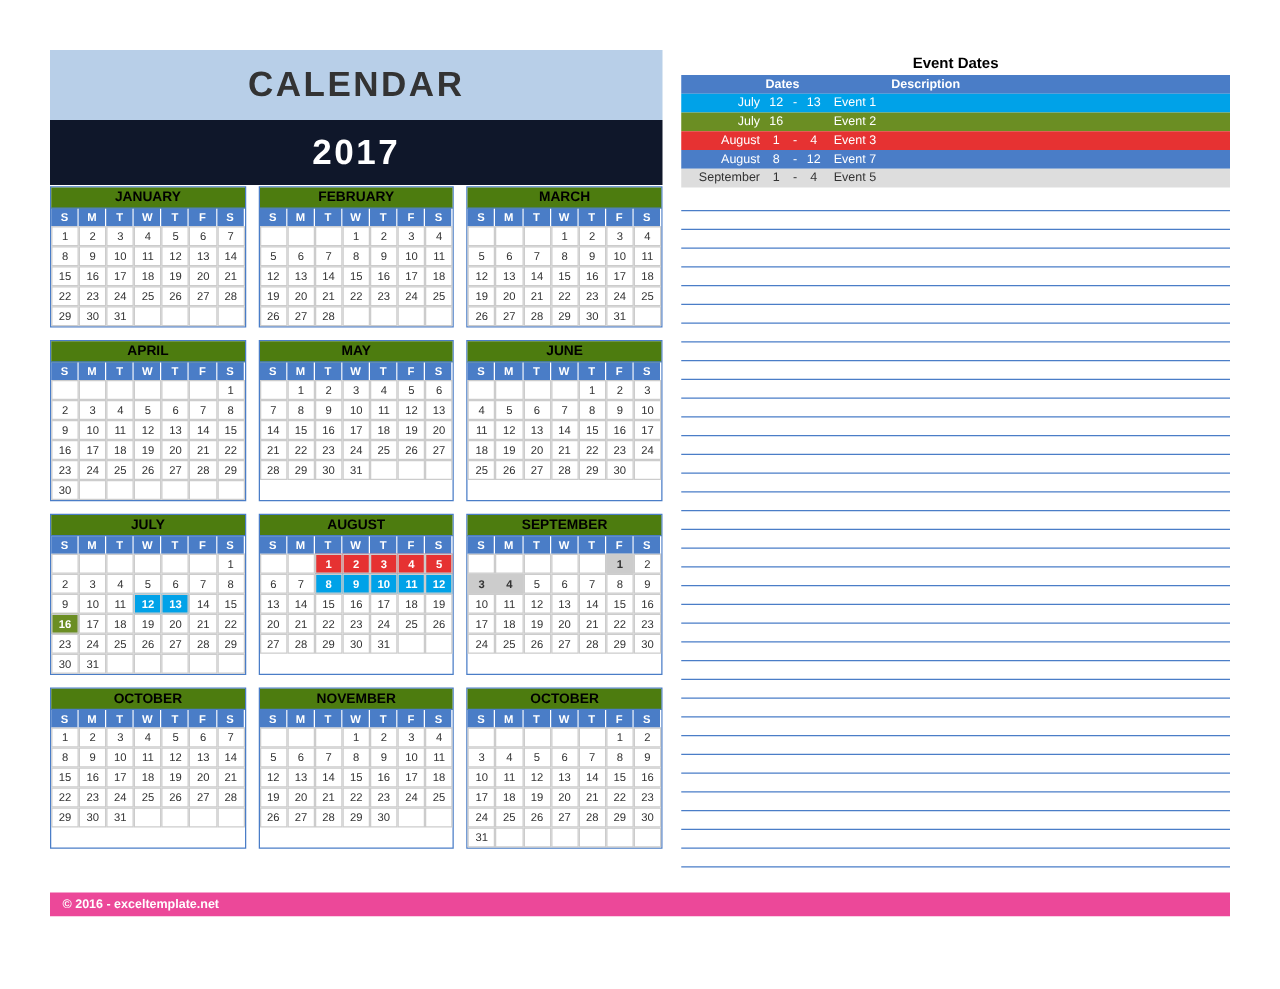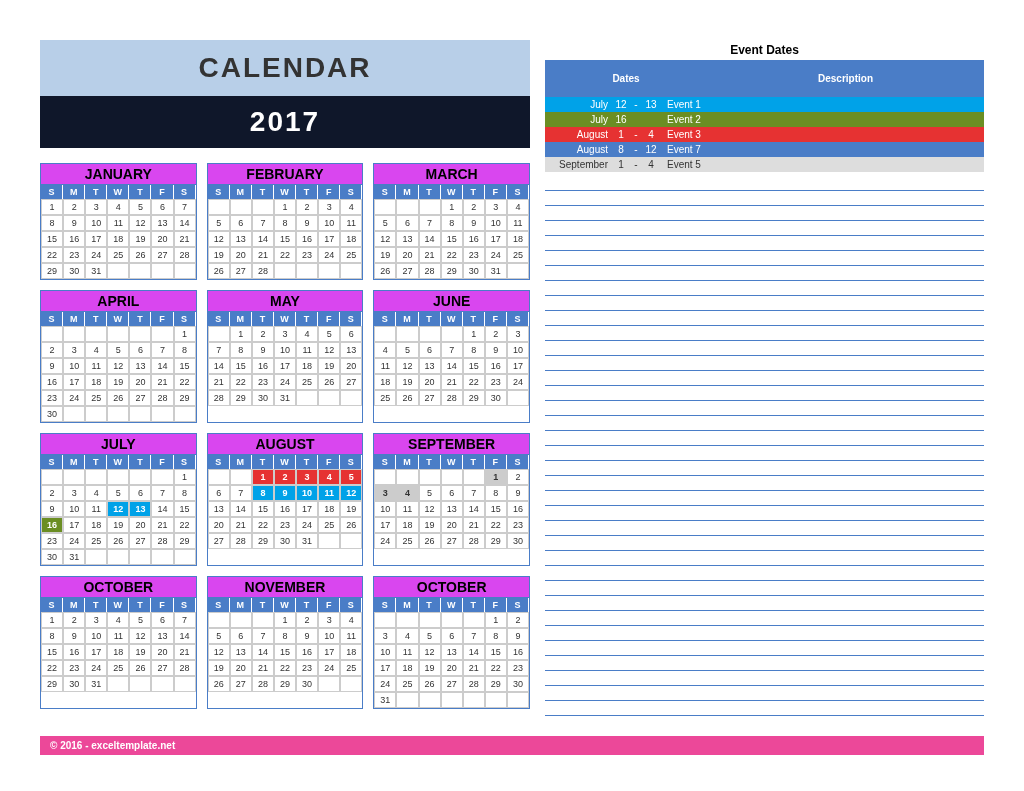--- a/index.html
+++ b/index.html
@@ -14,21 +14,21 @@
   display: flex;
   gap: 15px;
 }
 .left {
   flex: 0 0 490px;
 }
 .right {
   flex: 1;
 }
 .title-box {
-  margin-bottom: 15px;
+  margin-bottom: 1px;
 }
 .title-light {
   background: #b8cfe8;
   color: #333;
   text-align: center;
   font-weight: bold;
   font-size: 28px;
   padding: 12px 0;
   letter-spacing: 2px;
 }
@@ -45,23 +45,23 @@
   display: grid;
   grid-template-columns: repeat(3, 1fr);
   gap: 10px;
 }
 .month {
   border: 1px solid #4a7dc7;
 }
 .month-name {
   text-align: center;
   font-weight: bold;
-  font-size: 14px;
+  font-size: 11px;
   padding: 2px 0;
-  background: #d946ef;
+  background: #4d7c0f;
   border-bottom: 1px solid #4a7dc7;
 }
 .month-grid {
   display: grid;
   grid-template-columns: repeat(7, 1fr);
 }
 .dayhead {
   background: #4a7dc7;
   color: #fff;
   text-align: center;
@@ -92,23 +92,23 @@
   font-size: 12px;
   padding: 3px 0;
 }
 .events-header {
   display: flex;
   background: #4a7dc7;
   color: #fff;
   font-size: 10px;
   font-weight: bold;
 }
-.events-header div { padding: 13px 6px; }
+.events-header div { padding: 2px 6px; }
 .evh-dates { width: 150px; text-align: center; }
-.evh-desc { flex: 1; text-align: center; }
+.evh-desc { flex: 1; text-align: left; }
 
 .event-row {
   display: flex;
   font-size: 10px;
   color: #fff;
 }
 .event-row .month-col { width: 60px; text-align: right; padding: 2px 3px; }
 .event-row .d1 { width: 20px; text-align: center; padding: 2px 0; }
 .event-row .dash { width: 10px; text-align: center; padding: 2px 0; }
 .event-row .d2 { width: 20px; text-align: center; padding: 2px 0; }

